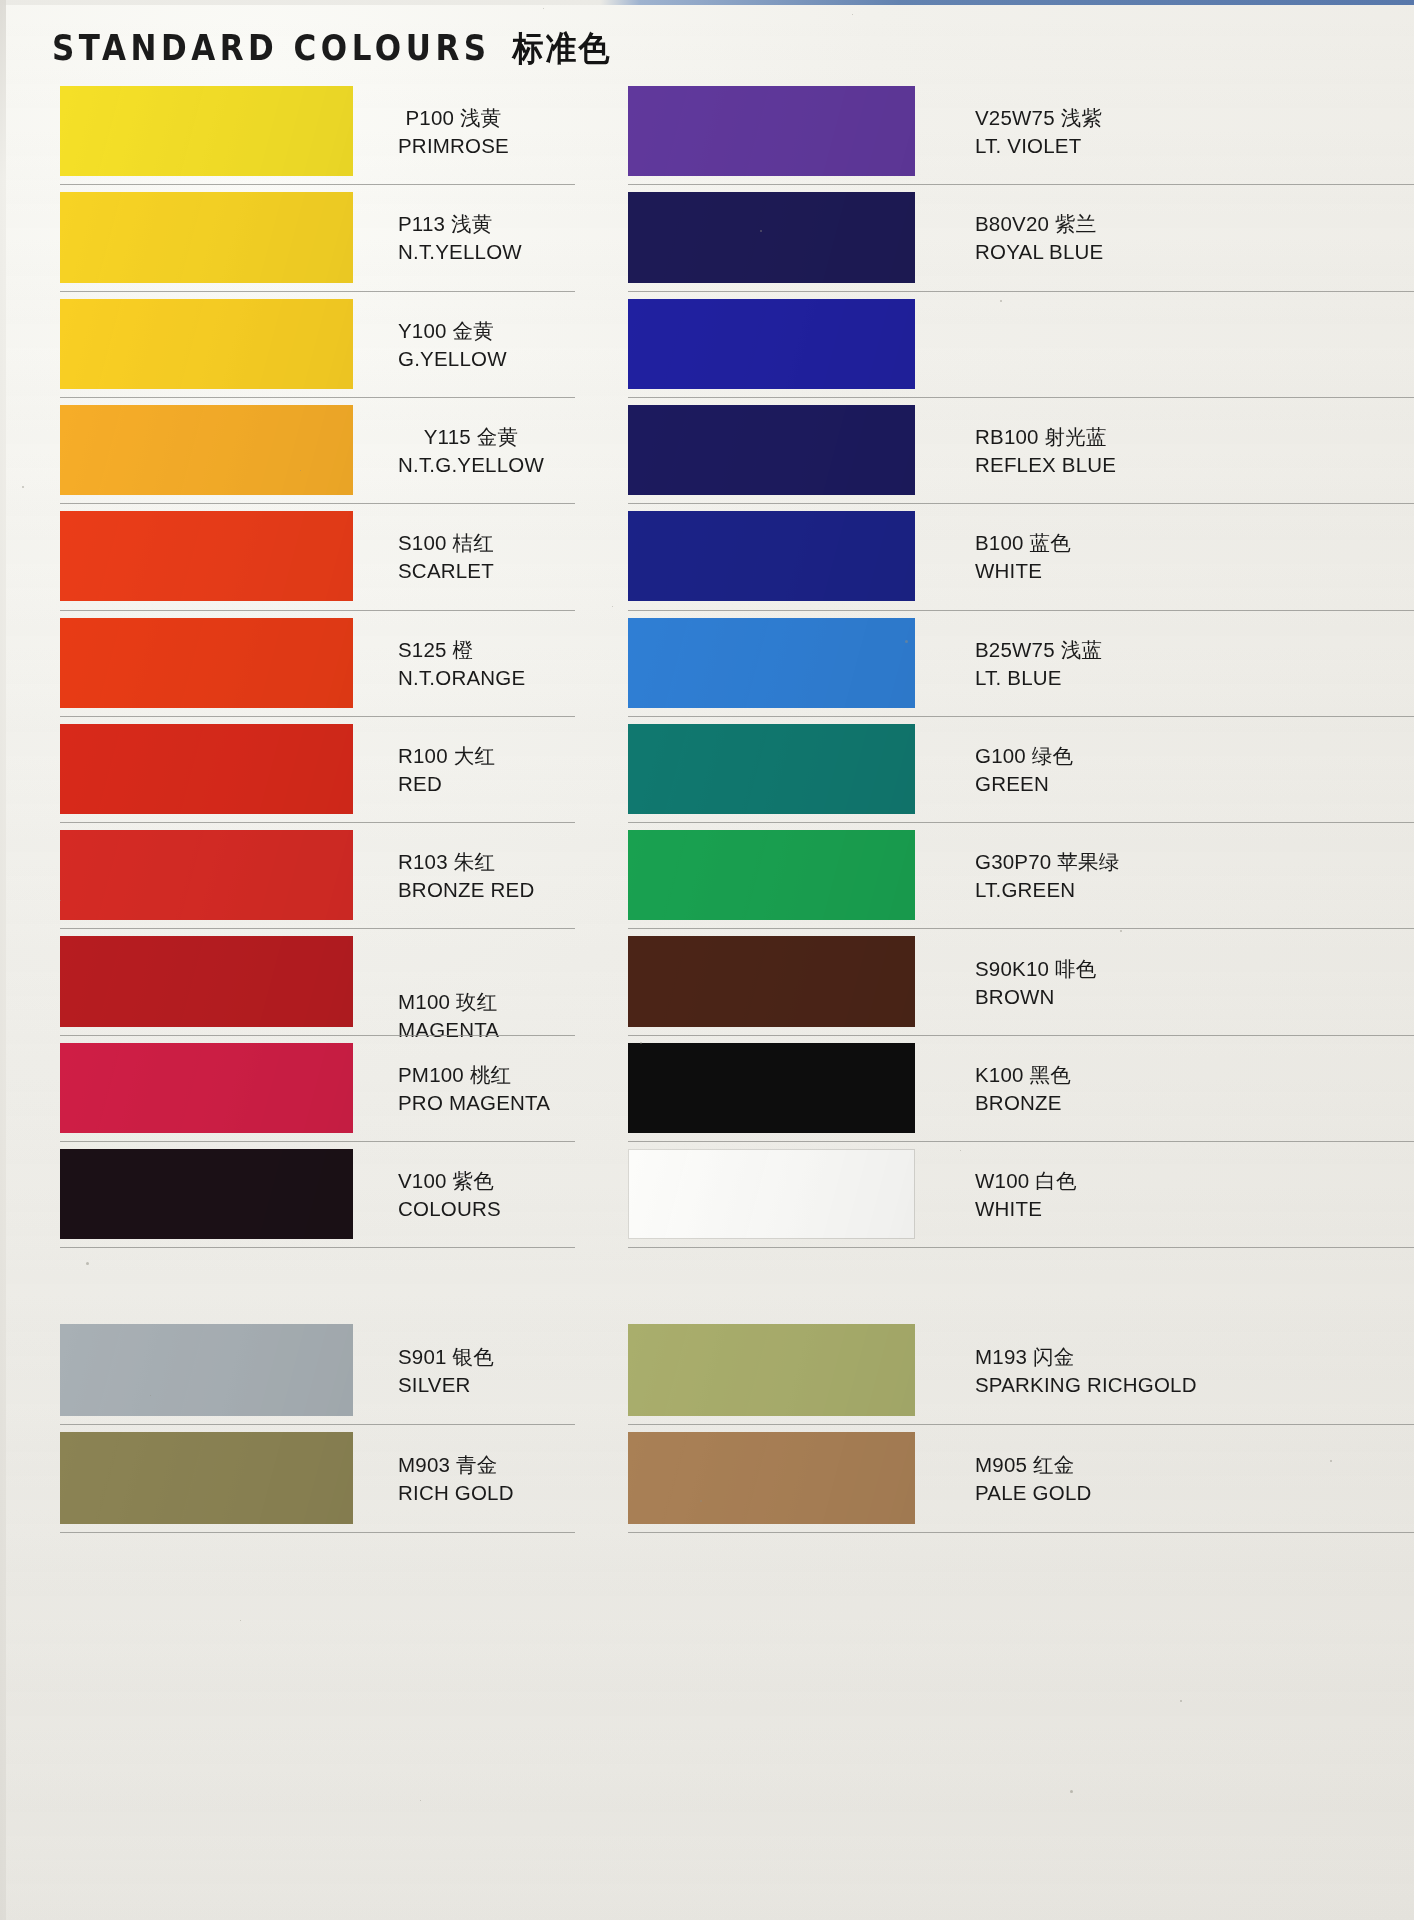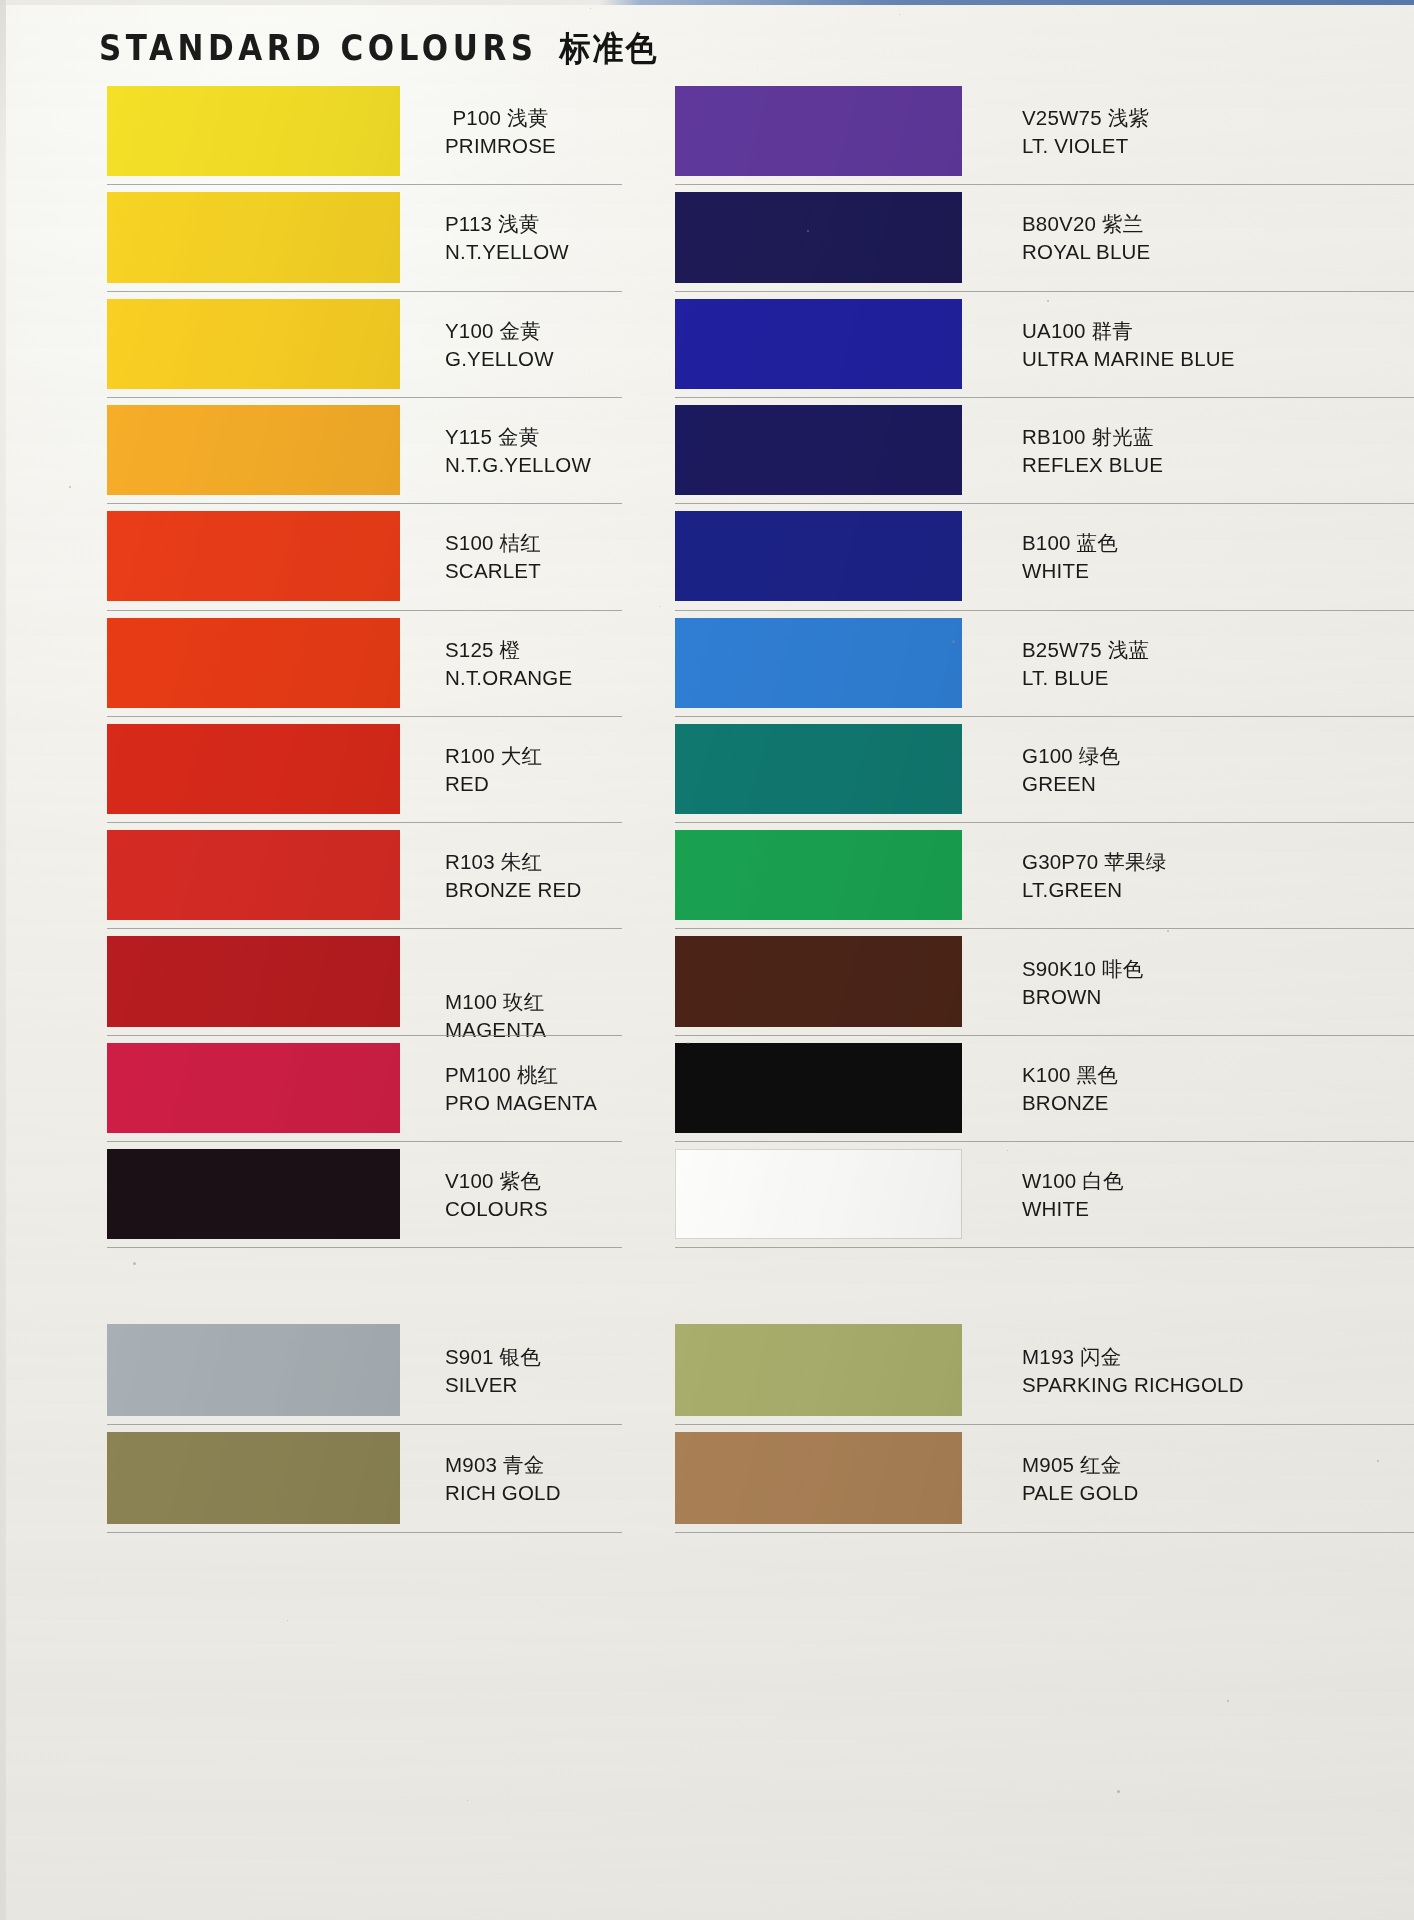--- a/index.html
+++ b/index.html
@@ -27,21 +27,21 @@
   .scan-edge-top{
     position:absolute;left:0;top:0;width:1414px;height:5px;
     background:linear-gradient(90deg,#e9e8e3 0 600px,#8fa7c9 640px,#4a6fa5 900px,#3d63a0 1414px);
     opacity:.85;
   }
   .scan-edge-left{
     position:absolute;left:0;top:0;width:6px;height:1920px;
     background:linear-gradient(180deg,#dcdad4,#efeee9 180px,#e6e4de 60%,#dddbd5);
     opacity:.9;
   }
-  .content{position:absolute;left:0;top:0;width:1267px;height:1920px;margin-left:47px;}
+  .content{position:absolute;left:0;top:0;width:1267px;height:1920px;}
 
   
   .section-head{
     position:absolute;
     display:flex;align-items:baseline;gap:22px;
     white-space:nowrap;
   }
   .head-en{
     font-family:"DejaVu Sans",sans-serif;
     font-weight:bold;
@@ -127,21 +127,21 @@
       <div class="swatch-inner" style="background: rgb(249, 207, 35);"></div>
     </div>
     <div class="label" style="left: 398px; top: 316.75px;">
       <div class="l1"><span>Y100</span> <span class="cn">金黄</span></div>
       <div class="l2">G.YELLOW</div>
     </div>
     <div class="rule" style="left: 60px; top: 396.9px; width: 515px;"></div>
     <div class="swatch" style="left: 60px; top: 404.9px; width: 293px; height: 90.3px;">
       <div class="swatch-inner" style="background: rgb(246, 173, 40);"></div>
     </div>
-    <div class="label" style="left: 398px; top: 423.05px;">
+    <div class="label" style="left: 398px; top: 423.05px; text-align: center;">
       <div class="l1"><span>Y115</span> <span class="cn">金黄</span></div>
       <div class="l2">N.T.G.YELLOW</div>
     </div>
     <div class="rule" style="left: 60px; top: 503.2px; width: 515px;"></div>
     <div class="swatch" style="left: 60px; top: 511.2px; width: 293px; height: 90.3px;">
       <div class="swatch-inner" style="background: rgb(234, 60, 24);"></div>
     </div>
     <div class="label" style="left: 398px; top: 529.35px;">
       <div class="l1"><span>S100</span> <span class="cn">桔红</span></div>
       <div class="l2">SCARLET</div>
@@ -206,24 +206,20 @@
     <div class="swatch" style="left: 628px; top: 192.3px; width: 287px; height: 90.3px;">
       <div class="swatch-inner" style="background: rgb(29, 26, 85);"></div>
     </div>
     <div class="label" style="left: 975px; top: 210.45px;">
       <div class="l1"><span>B80V20</span> <span class="cn">紫兰</span></div>
       <div class="l2">ROYAL BLUE</div>
     </div>
     <div class="rule" style="left: 628px; top: 290.6px; width: 1140px;"></div>
     <div class="swatch" style="left: 628px; top: 298.6px; width: 287px; height: 90.3px;">
       <div class="swatch-inner" style="background: rgb(32, 32, 160);"></div>
-    </div>
-    <div class="label" style="left: 975px; top: 316.75px;">
-      <div class="l1"><span>UA100</span> <span class="cn">群青</span></div>
-      <div class="l2">ULTRA MARINE BLUE</div>
     </div>
     <div class="rule" style="left: 628px; top: 396.9px; width: 1140px;"></div>
     <div class="swatch" style="left: 628px; top: 404.9px; width: 287px; height: 90.3px;">
       <div class="swatch-inner" style="background: rgb(28, 26, 94);"></div>
     </div>
     <div class="label" style="left: 975px; top: 423.05px;">
       <div class="l1"><span>RB100</span> <span class="cn">射光蓝</span></div>
       <div class="l2">REFLEX  BLUE</div>
     </div>
     <div class="rule" style="left: 628px; top: 503.2px; width: 1140px;"></div>

